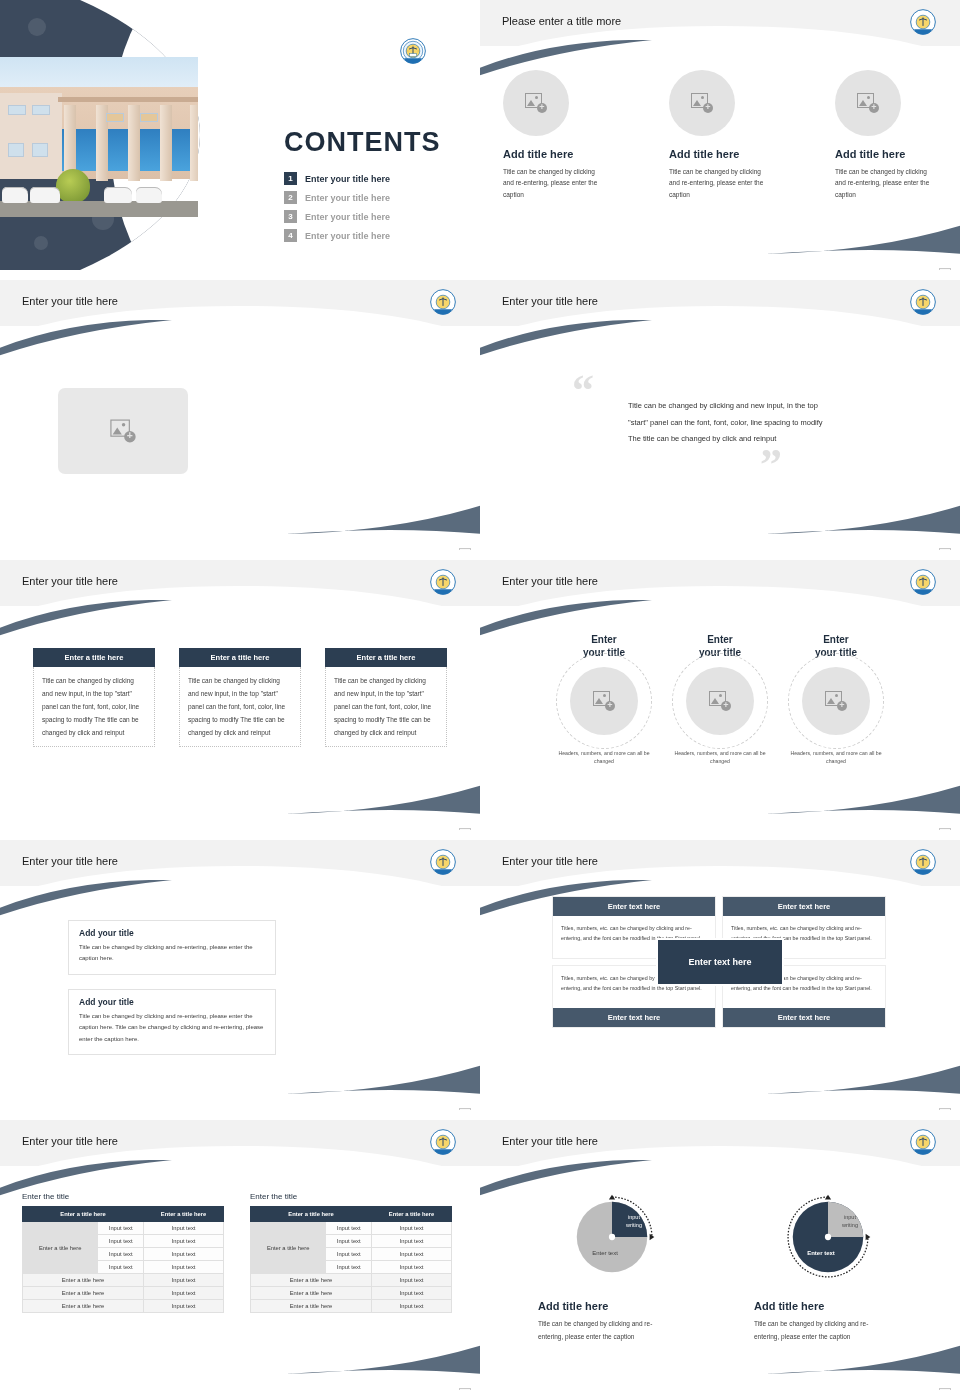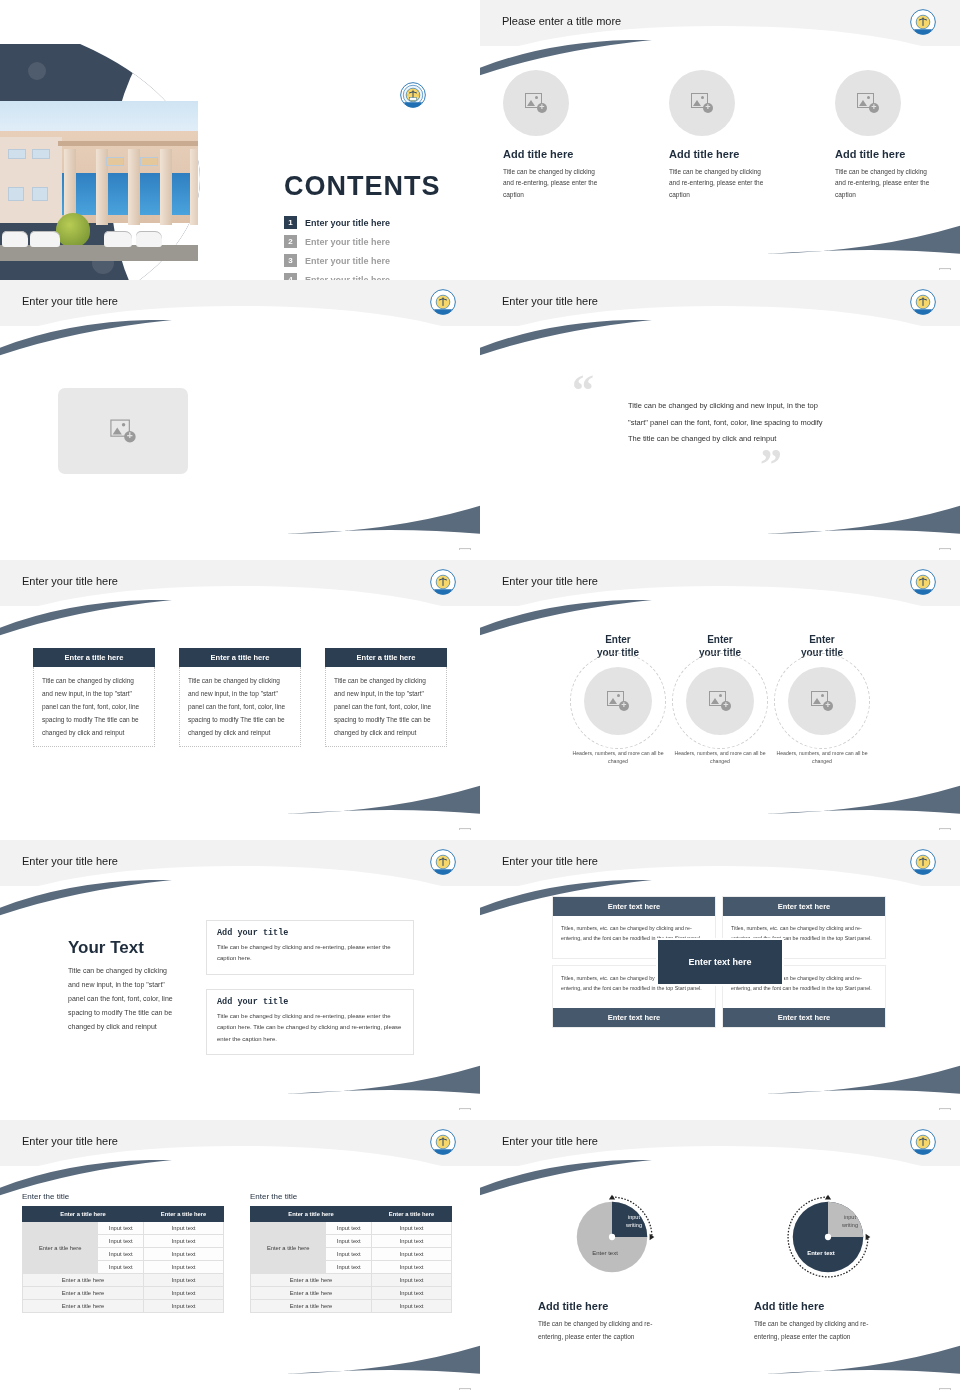--- a/index.html
+++ b/index.html
@@ -5,21 +5,21 @@
   * { box-sizing: border-box; margin:0; padding:0; }
   html,body { width:960px; height:1400px; background:#ffffff;
     font-family:"Liberation Sans", sans-serif; }
   .deck { position:relative; width:960px; height:1400px; display:grid;
     grid-template-columns:480px 480px; grid-template-rows:repeat(5,280px);
     background:#ffffff; }
   .slide { position:relative; width:480px; height:270px; overflow:hidden;
     background:#ffffff; }
 
   
-  .cover { background:#ffffff;margin-top:44px; }
+  .cover { background:#ffffff; }
   .cover .leaf { position:absolute; left:-120px; top:-38px; width:320px; height:346px;
      background:#3c4a5d;
      border-radius: 0 100% 100% 0 / 0 50% 50% 0;
      overflow:hidden; }
   .cover .leaf:after{ content:""; position:absolute; right:-30px; top:-10px; width:120px;height:370px;
      background:#ffffff; border-radius:100% 0 0 100% / 50% 0 0 50%; }
   .cover .dots i { position:absolute; border-radius:50%; background:rgba(255,255,255,.10); }
   .cover .photo { position:absolute; left:0; top:57px; width:198px; height:160px;
      overflow:hidden; }
   .sky { position:absolute;left:0;top:0;width:100%;height:46px;
@@ -106,21 +106,21 @@
      display:flex; align-items:center; justify-content:center; position:relative; }
   .ring .inner { width:68px;height:68px;border-radius:50%;background:#e3e3e3;
      display:flex;align-items:center;justify-content:center; }
   .ring-title { font-size:10px; font-weight:bold; color:#1f2d3d; text-align:center; line-height:1.25; }
   .ring-cap { font-size:5.2px; color:#555; text-align:center; line-height:1.6; width:96px; }
 
   
   .s7 h2 { font-size:17px; font-weight:bold; color:#1f2d3d; margin-bottom:6px; }
   .s7 p { font-size:7px; line-height:2.0; color:#3d3d3d; width:110px; }
   .box7 { border:1px solid #e2e2e2; padding:7px 10px 9px; width:208px; }
-  .box7 h4 { font-size:8.5px; font-weight:bold; color:#1f2d3d; margin-bottom:4px;font-family:Liberation Mono, monospace; }
+  .box7 h4 { font-size:8.5px; font-weight:bold; color:#1f2d3d; margin-bottom:4px; }
   .box7 p { font-size:6px; line-height:1.9; color:#3d3d3d; width:auto; }
 
   
   .m-cell { width:164px; border:1px solid #ececec; }
   .m-bar { background:#46586b; color:#fff; font-size:7.5px; font-weight:bold;
      text-align:center; padding:5px 0; }
   .m-txt { font-size:5.3px; line-height:1.9; color:#3d3d3d; padding:7px 8px; min-height:42px; }
   .m-center { position:absolute; left:50%; top:50%; transform:translate(-50%,-50%);
      width:124px; height:44px; background:#2c3e52; color:#fff; font-size:9px; font-weight:bold;
      display:flex; align-items:center; justify-content:center; z-index:5;
@@ -394,21 +394,21 @@
       </svg>
     <div class="s-logo">
       <svg class="logo" viewBox="0 0 40 40">
           <circle cx="20" cy="20" r="19" fill="#fff" stroke="#1f6fb2" stroke-width="1.4"></circle>
           <circle cx="20" cy="20" r="10.5" fill="#f7d66a" stroke="#1f6fb2"></circle>
           <path d="M20 13 L20 26" stroke="#1b3a63" stroke-width="1.4"></path>
           <path d="M14 17 q6 -4 12 0" stroke="#1b3a63" stroke-width="1.4" fill="none"></path>
           <path d="M6 31 a16 16 0 0 0 28 0" fill="#1f6fb2"></path>
         </svg>
     </div>
-    <div class="body" style="display:flex; justify-content:center; gap:6px; padding-top:14px;">
+    <div class="body" style="display:flex; justify-content:center; gap:20px; padding-top:14px;">
       <div style="display:flex;flex-direction:column;align-items:center;">
         <div class="ring-title" style="white-space:pre-line">Enter
 your title</div>
         <div class="ring" style="margin-top:-6px;">
           <div class="inner">
             <div class="ph-icon">
               <div class="fr"></div>
                 <div class="mt"></div>
                 <div class="sn"></div>
                 <div class="pl">+</div>
@@ -465,24 +465,20 @@
     <div class="s-logo">
       <svg class="logo" viewBox="0 0 40 40">
           <circle cx="20" cy="20" r="19" fill="#fff" stroke="#1f6fb2" stroke-width="1.4"></circle>
           <circle cx="20" cy="20" r="10.5" fill="#f7d66a" stroke="#1f6fb2"></circle>
           <path d="M20 13 L20 26" stroke="#1b3a63" stroke-width="1.4"></path>
           <path d="M14 17 q6 -4 12 0" stroke="#1b3a63" stroke-width="1.4" fill="none"></path>
           <path d="M6 31 a16 16 0 0 0 28 0" fill="#1f6fb2"></path>
         </svg>
     </div>
     <div class="body" style="display:flex; gap:28px; padding:16px 0 0 68px;">
-      <div style="padding-top:22px;">
-        <h2>Your Text</h2>
-        <p>Title can be changed by clicking and new input, in the top "start" panel can the font, font, color, line spacing to modify The title can be changed by click and reinput</p>
-      </div>
       <div style="display:flex; flex-direction:column; gap:14px; padding-top:4px;">
         <div class="box7">
           <h4>Add your title</h4>
           <p>Title can be changed by clicking and re-entering, please enter the caption here.</p>
         </div>
         <div class="box7">
           <h4>Add your title</h4>
           <p>Title can be changed by clicking and re-entering, please enter the caption here. Title can be changed by clicking and re-entering, please enter the caption here.</p>
         </div>
       </div>

